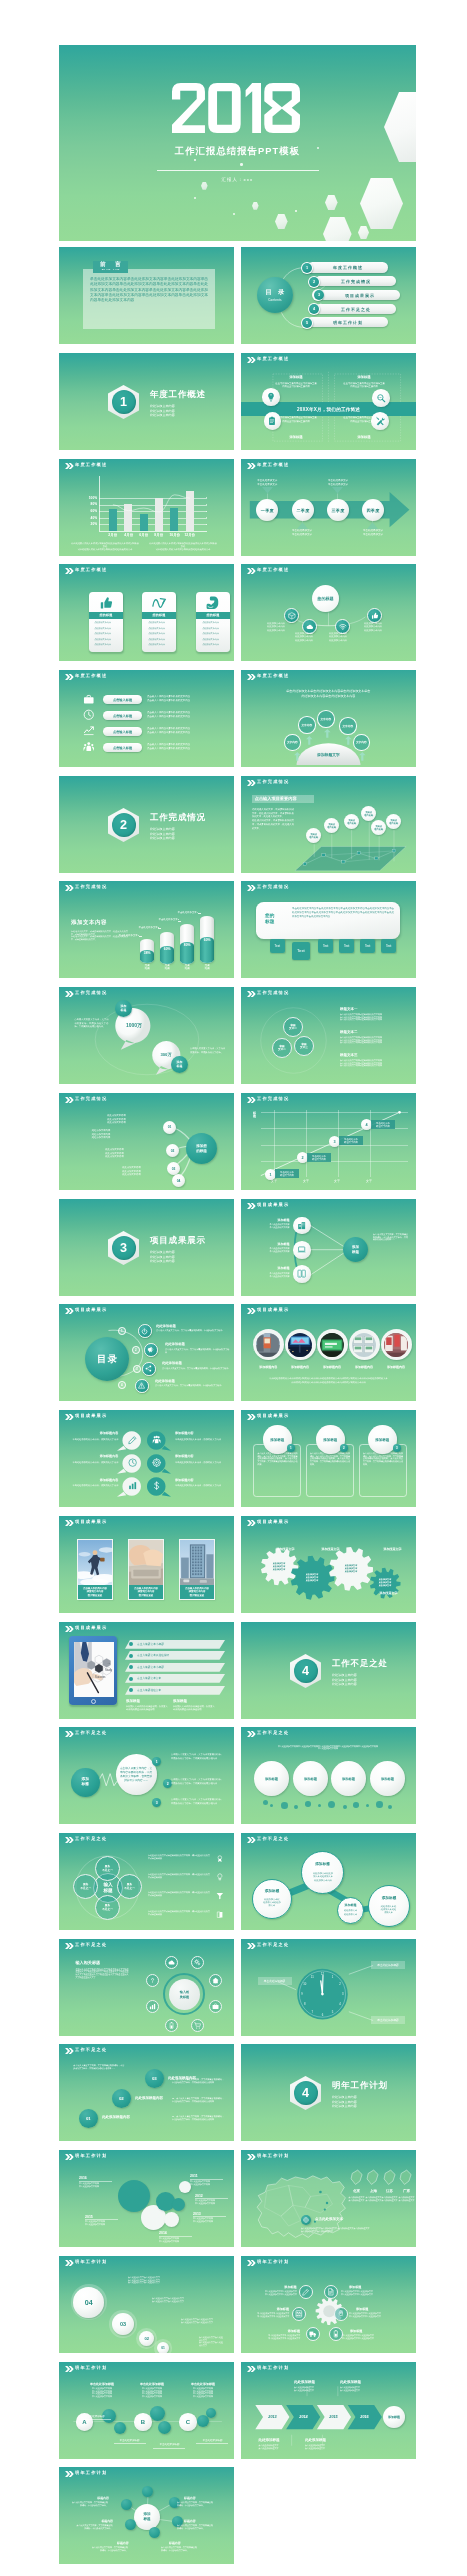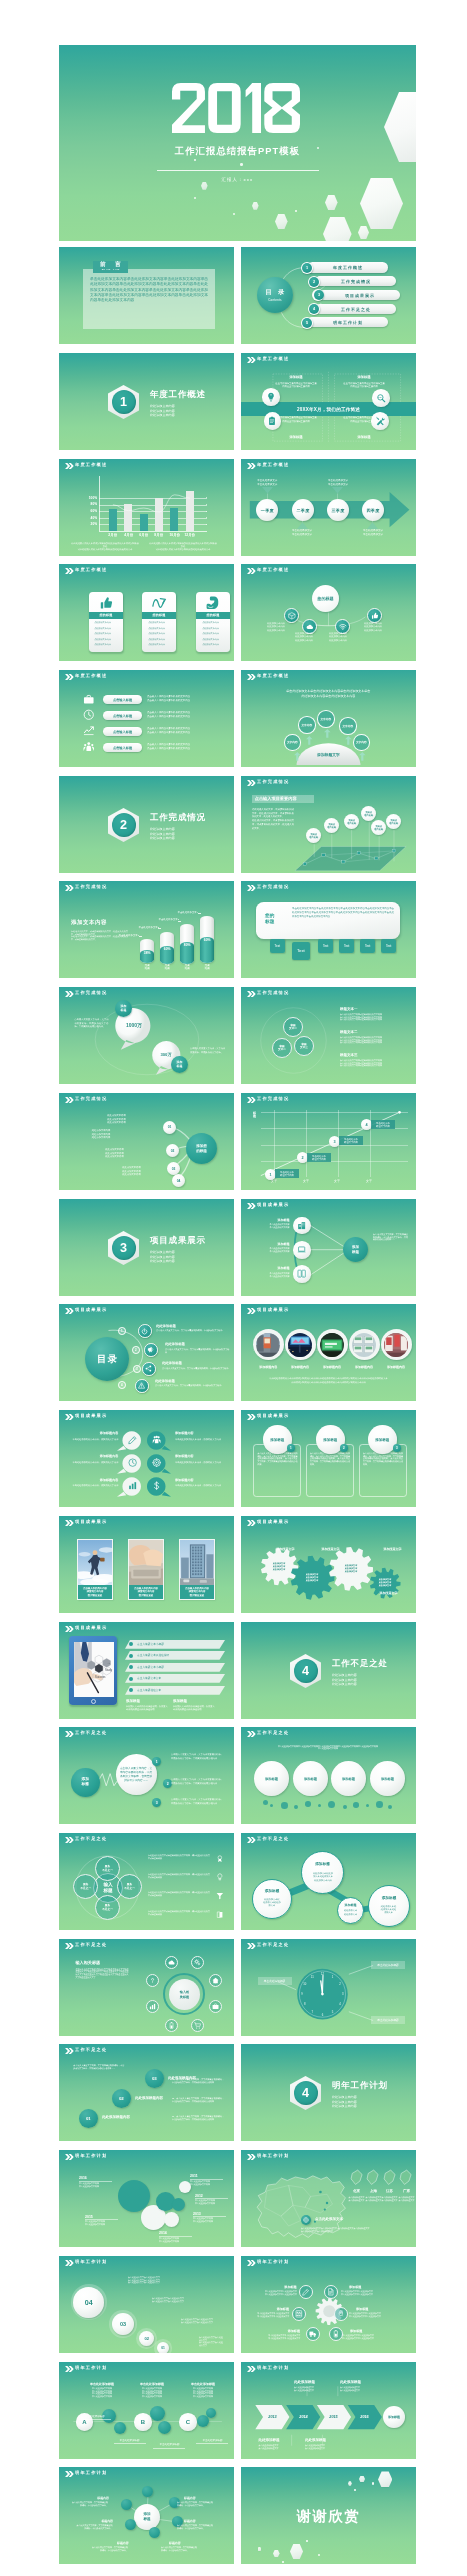--- a/index.html
+++ b/index.html
@@ -1873,28 +1873,14 @@
       <div class="ab b" style="left:125px;top:28.6px;width:41px;text-align:left;font-size:2.9px;color:#fff;">标题内容</div>
       <div class="ab t4 nw" style="left:118px;top:34px;width:48px;text-align:left;color:#fff;">点击输入简要文字内容，文字内容需要概
 括精炼，不用多余的文字修饰。</div>
       <div class="ab b" style="left:125px;top:52px;width:41px;text-align:left;font-size:2.9px;color:#fff;">标题内容</div>
       <div class="ab t4 nw" style="left:118px;top:57px;width:48px;text-align:left;color:#fff;">点击输入简要文字内容，文字内容需要概
 括精炼，不用多余的文字修饰。</div>
       <div class="ab b" style="left:110px;top:74px;width:41px;text-align:left;font-size:2.9px;color:#fff;">标题内容</div>
       <div class="ab t4 nw" style="left:102px;top:79px;width:48px;text-align:left;color:#fff;">点击输入简要文字内容，文字内容需要概
 括精炼，不用多余的文字修饰。</div>
     </div>
-<div class="slide s" style="left:241px;top:2467px">
-      <div class="hexw" style="left:137px;top:4.4px;width:14.3px;height:16px;opacity:0.95"></div>
-      <div class="hexw" style="left:118px;top:8.8px;width:6px;height:6.6px;opacity:0.9"></div>
-      <div class="hexw" style="left:107px;top:14.3px;width:3.8px;height:4.4px;opacity:0.9"></div>
-      <div class="hexw" style="left:49px;top:77px;width:13px;height:15px;opacity:0.92"></div>
-      <div class="hexw" style="left:32px;top:83px;width:6.6px;height:7.1px;opacity:0.9"></div>
-      <div class="hexw" style="left:16.5px;top:80px;width:3.8px;height:4.4px;opacity:0.85"></div>
-      <div class="dotw" style="left:131px;top:15.4px;width:2.2px;height:2.2px;opacity:.9"></div>
-      <div class="dotw" style="left:113px;top:22px;width:1.6px;height:1.6px;opacity:.9"></div>
-      <div class="dotw" style="left:77px;top:87px;width:2.2px;height:2.2px;opacity:.9"></div>
-      <div class="dotw" style="left:41px;top:94px;width:1.6px;height:1.6px;opacity:.9"></div>
-      <div class="dotw" style="left:65px;top:73px;width:1.6px;height:1.6px;opacity:.9"></div>
-      <div class="thx">谢谢欣赏</div>
-    </div>
 </div>
 
 
 </body></html>

